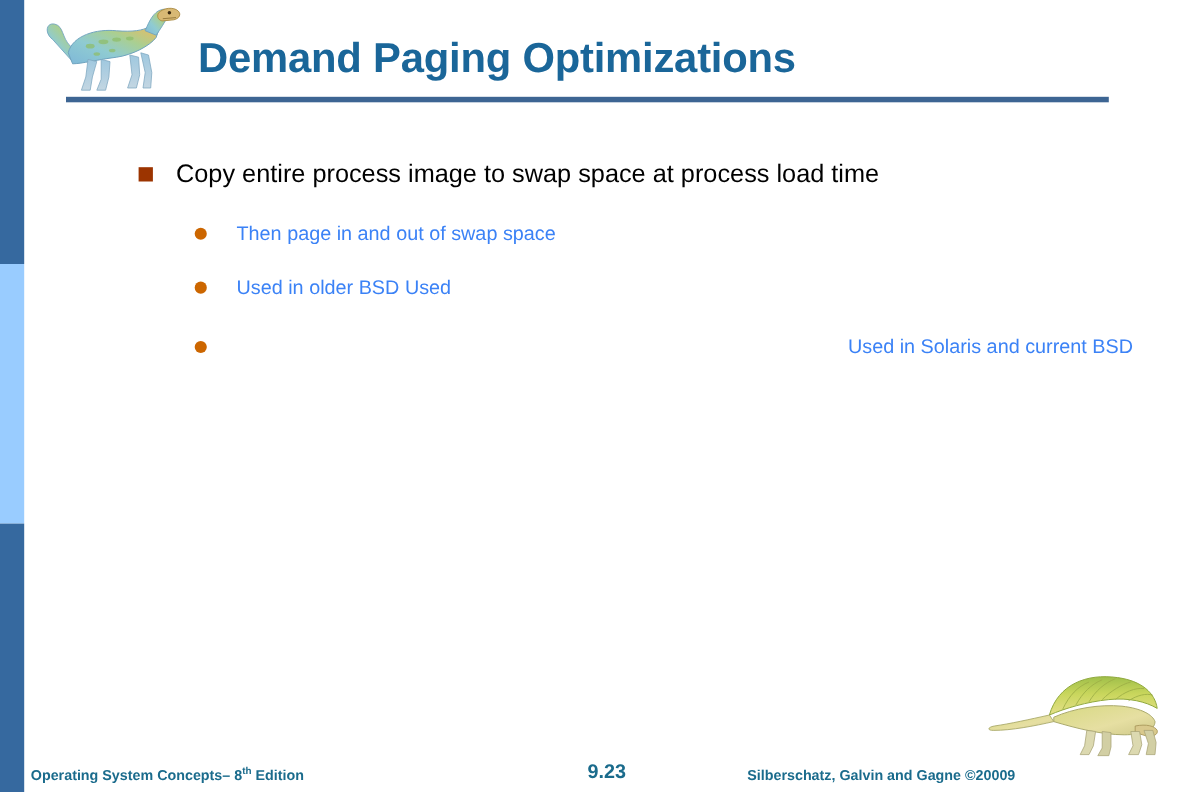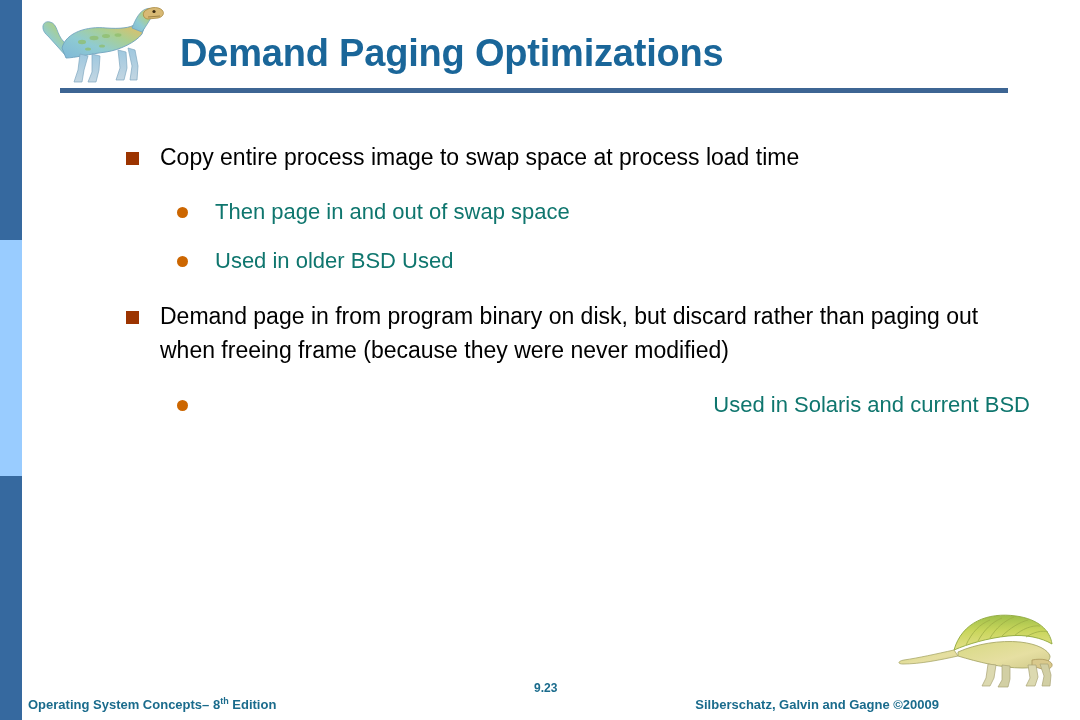--- a/index.html
+++ b/index.html
@@ -76,23 +76,23 @@
     left: 6px;
     top: 12px;
     width: 13px;
     height: 13px;
     background: #9C3400;
   }
   .bullet-l2 {
     position: relative;
     padding-left: 95px;
     margin-bottom: 17px;
-    font-size: 22px;
+    font-size: 18px;
     line-height: 32px;
-    color: #0f766e;
+    color: #3b82f6;
   }
   .bullet-l2 .marker-dot {
     position: absolute;
     left: 57px;
     top: 11px;
     width: 11px;
     height: 11px;
     border-radius: 50%;
     background: #CC6600;
   }
@@ -121,28 +121,28 @@
     bottom: 8px;
     font-size: 13px;
     font-weight: bold;
     color: #1A6B8C;
     white-space: nowrap;
   }
   #footer-left sup { font-size: 9px; vertical-align: super; }
   #footer-page {
     position: absolute;
     left: 534px;
-    bottom: 25px;
-    font-size: 12px;
+    bottom: 8px;
+    font-size: 18px;
     font-weight: bold;
     color: #1A6B8C;
   }
   #footer-right {
     position: absolute;
-    right: 4px;
+    right: 20px;
     bottom: 8px;
     font-size: 13px;
     font-weight: bold;
     color: #1A6B8C;
     white-space: nowrap;
   }
 </style>
 </head>
 <body>
 
@@ -211,24 +211,20 @@
   <div class="bullet-l2 sp-top-2">
     <span class="marker-dot"></span>
     <span>Then page in and out of swap space</span>
   </div>
 
   <div class="bullet-l2">
     <span class="marker-dot"></span>
     <span>Used in older BSD Used</span>
   </div>
 
-  <div class="bullet-l1 sp-top-2">
-    <span class="marker-square"></span>
-    <span>Demand page in from program binary on disk, but discard rather than paging out when freeing frame (because they were never modified)</span>
-  </div>
 
   <div class="bullet-l2 sp-top-3">
     <span class="marker-dot"></span>
     <span>Used in Solaris and current BSD</span>
   </div>
 
 </div>
 
 <div id="footer-dino">
   <svg viewBox="0 0 180 86" width="180" height="86" aria-hidden="true">

